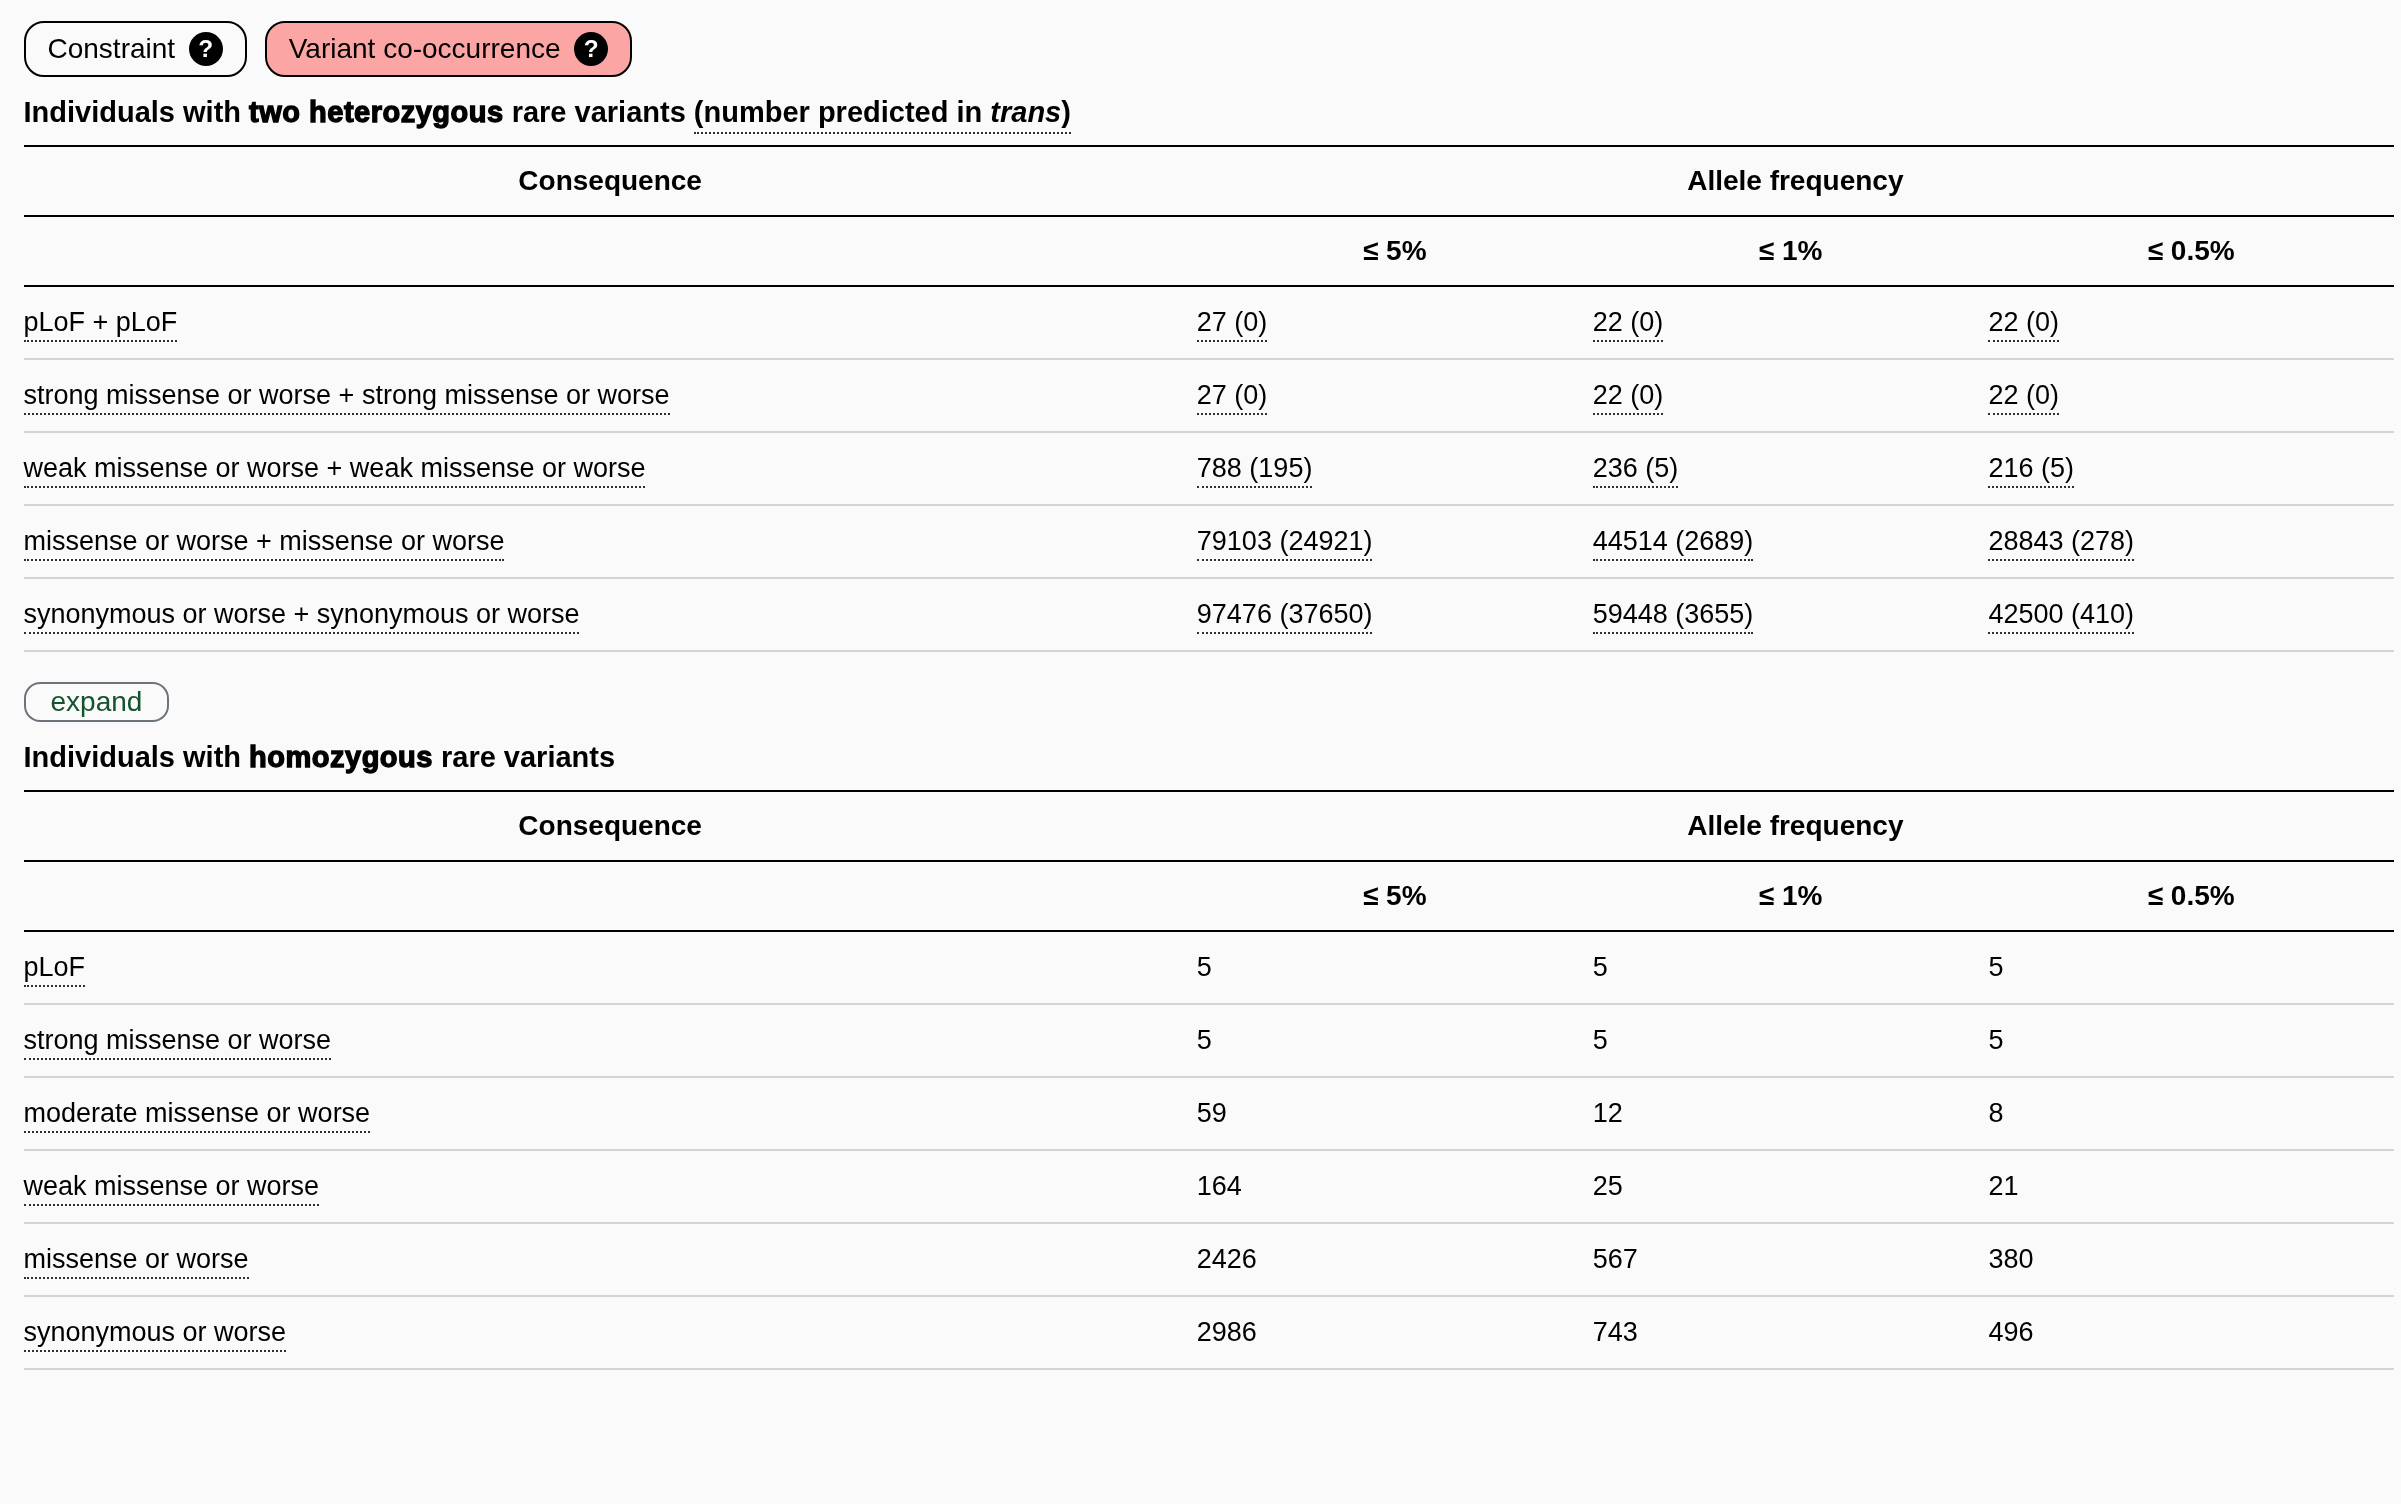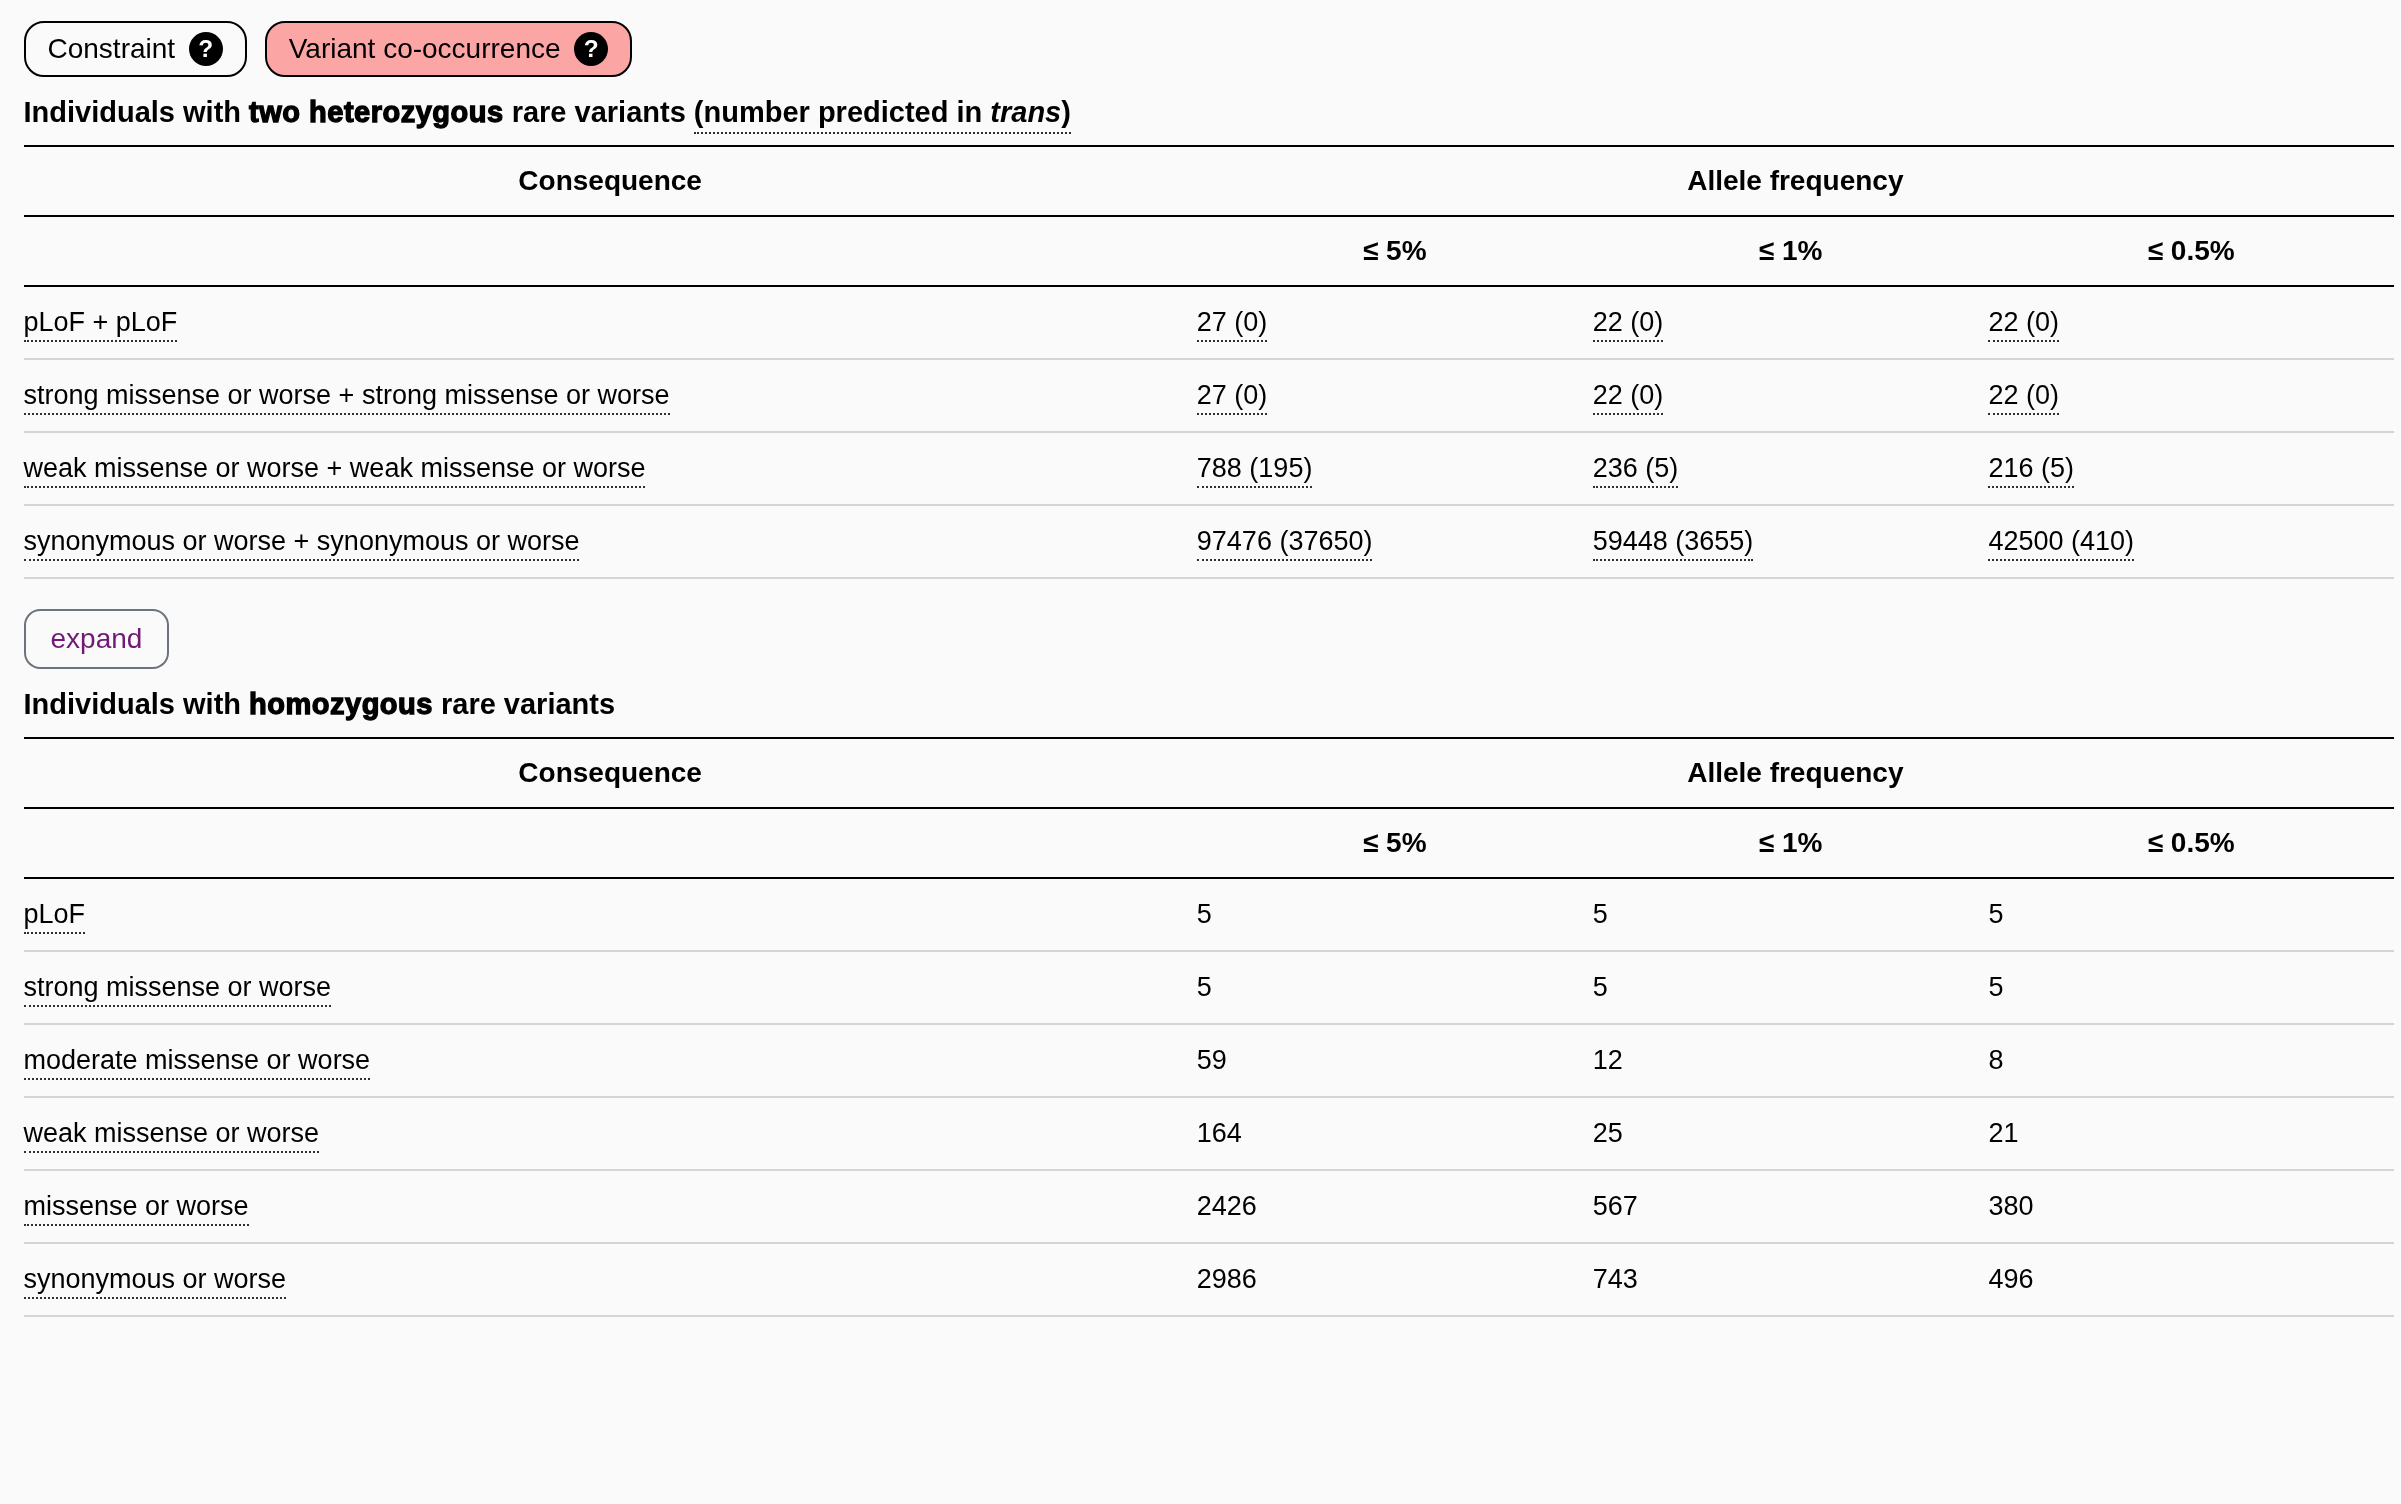--- a/index.html
+++ b/index.html
@@ -56,24 +56,24 @@
   .c-conseq { width: 49.5%; }
   .c-af5    { width: 16.7%; }
   .c-af1    { width: 16.7%; }
   .c-af05   { width: 17.1%; }
 
   .tip { border-bottom: 2.7px dotted #2f2f2f; padding-bottom: 3.6px; cursor: help; }
 
   
   .expand-btn {
     margin-top: 30px;
-    font-family: inherit; font-size: 28px; color: #701a75;
+    font-family: inherit; font-size: 28px; color: #14532d;
     background: #fafafa;
     border: 2.7px solid #6c737a; border-radius: 16.3px;
-    padding: 12px 25px; cursor: pointer; line-height: 1.15;
+    padding: 2px 25px; cursor: pointer; line-height: 1.15;
   }
 
   .section-gap { }
 </style>
 </head>
 <body>
 
 <div class="page">
 
   <div class="tabs">
@@ -121,20 +121,26 @@
         <td><span class="tip">22 (0)</span></td>
         <td><span class="tip">22 (0)</span></td>
       </tr>
       <tr>
         <td><span class="tip">weak missense or worse + weak missense or worse</span></td>
         <td><span class="tip">788 (195)</span></td>
         <td><span class="tip">236 (5)</span></td>
         <td><span class="tip">216 (5)</span></td>
       </tr>
       <tr>
+        <td><span class="tip">missense or worse + missense or worse</span></td>
+        <td><span class="tip">79103 (24921)</span></td>
+        <td><span class="tip">44514 (2689)</span></td>
+        <td><span class="tip">28843 (278)</span></td>
+      </tr>
+      <tr>
         <td><span class="tip">synonymous or worse + synonymous or worse</span></td>
         <td><span class="tip">97476 (37650)</span></td>
         <td><span class="tip">59448 (3655)</span></td>
         <td><span class="tip">42500 (410)</span></td>
       </tr>
     </tbody>
   </table>
 
   <button class="expand-btn">expand</button>
 

